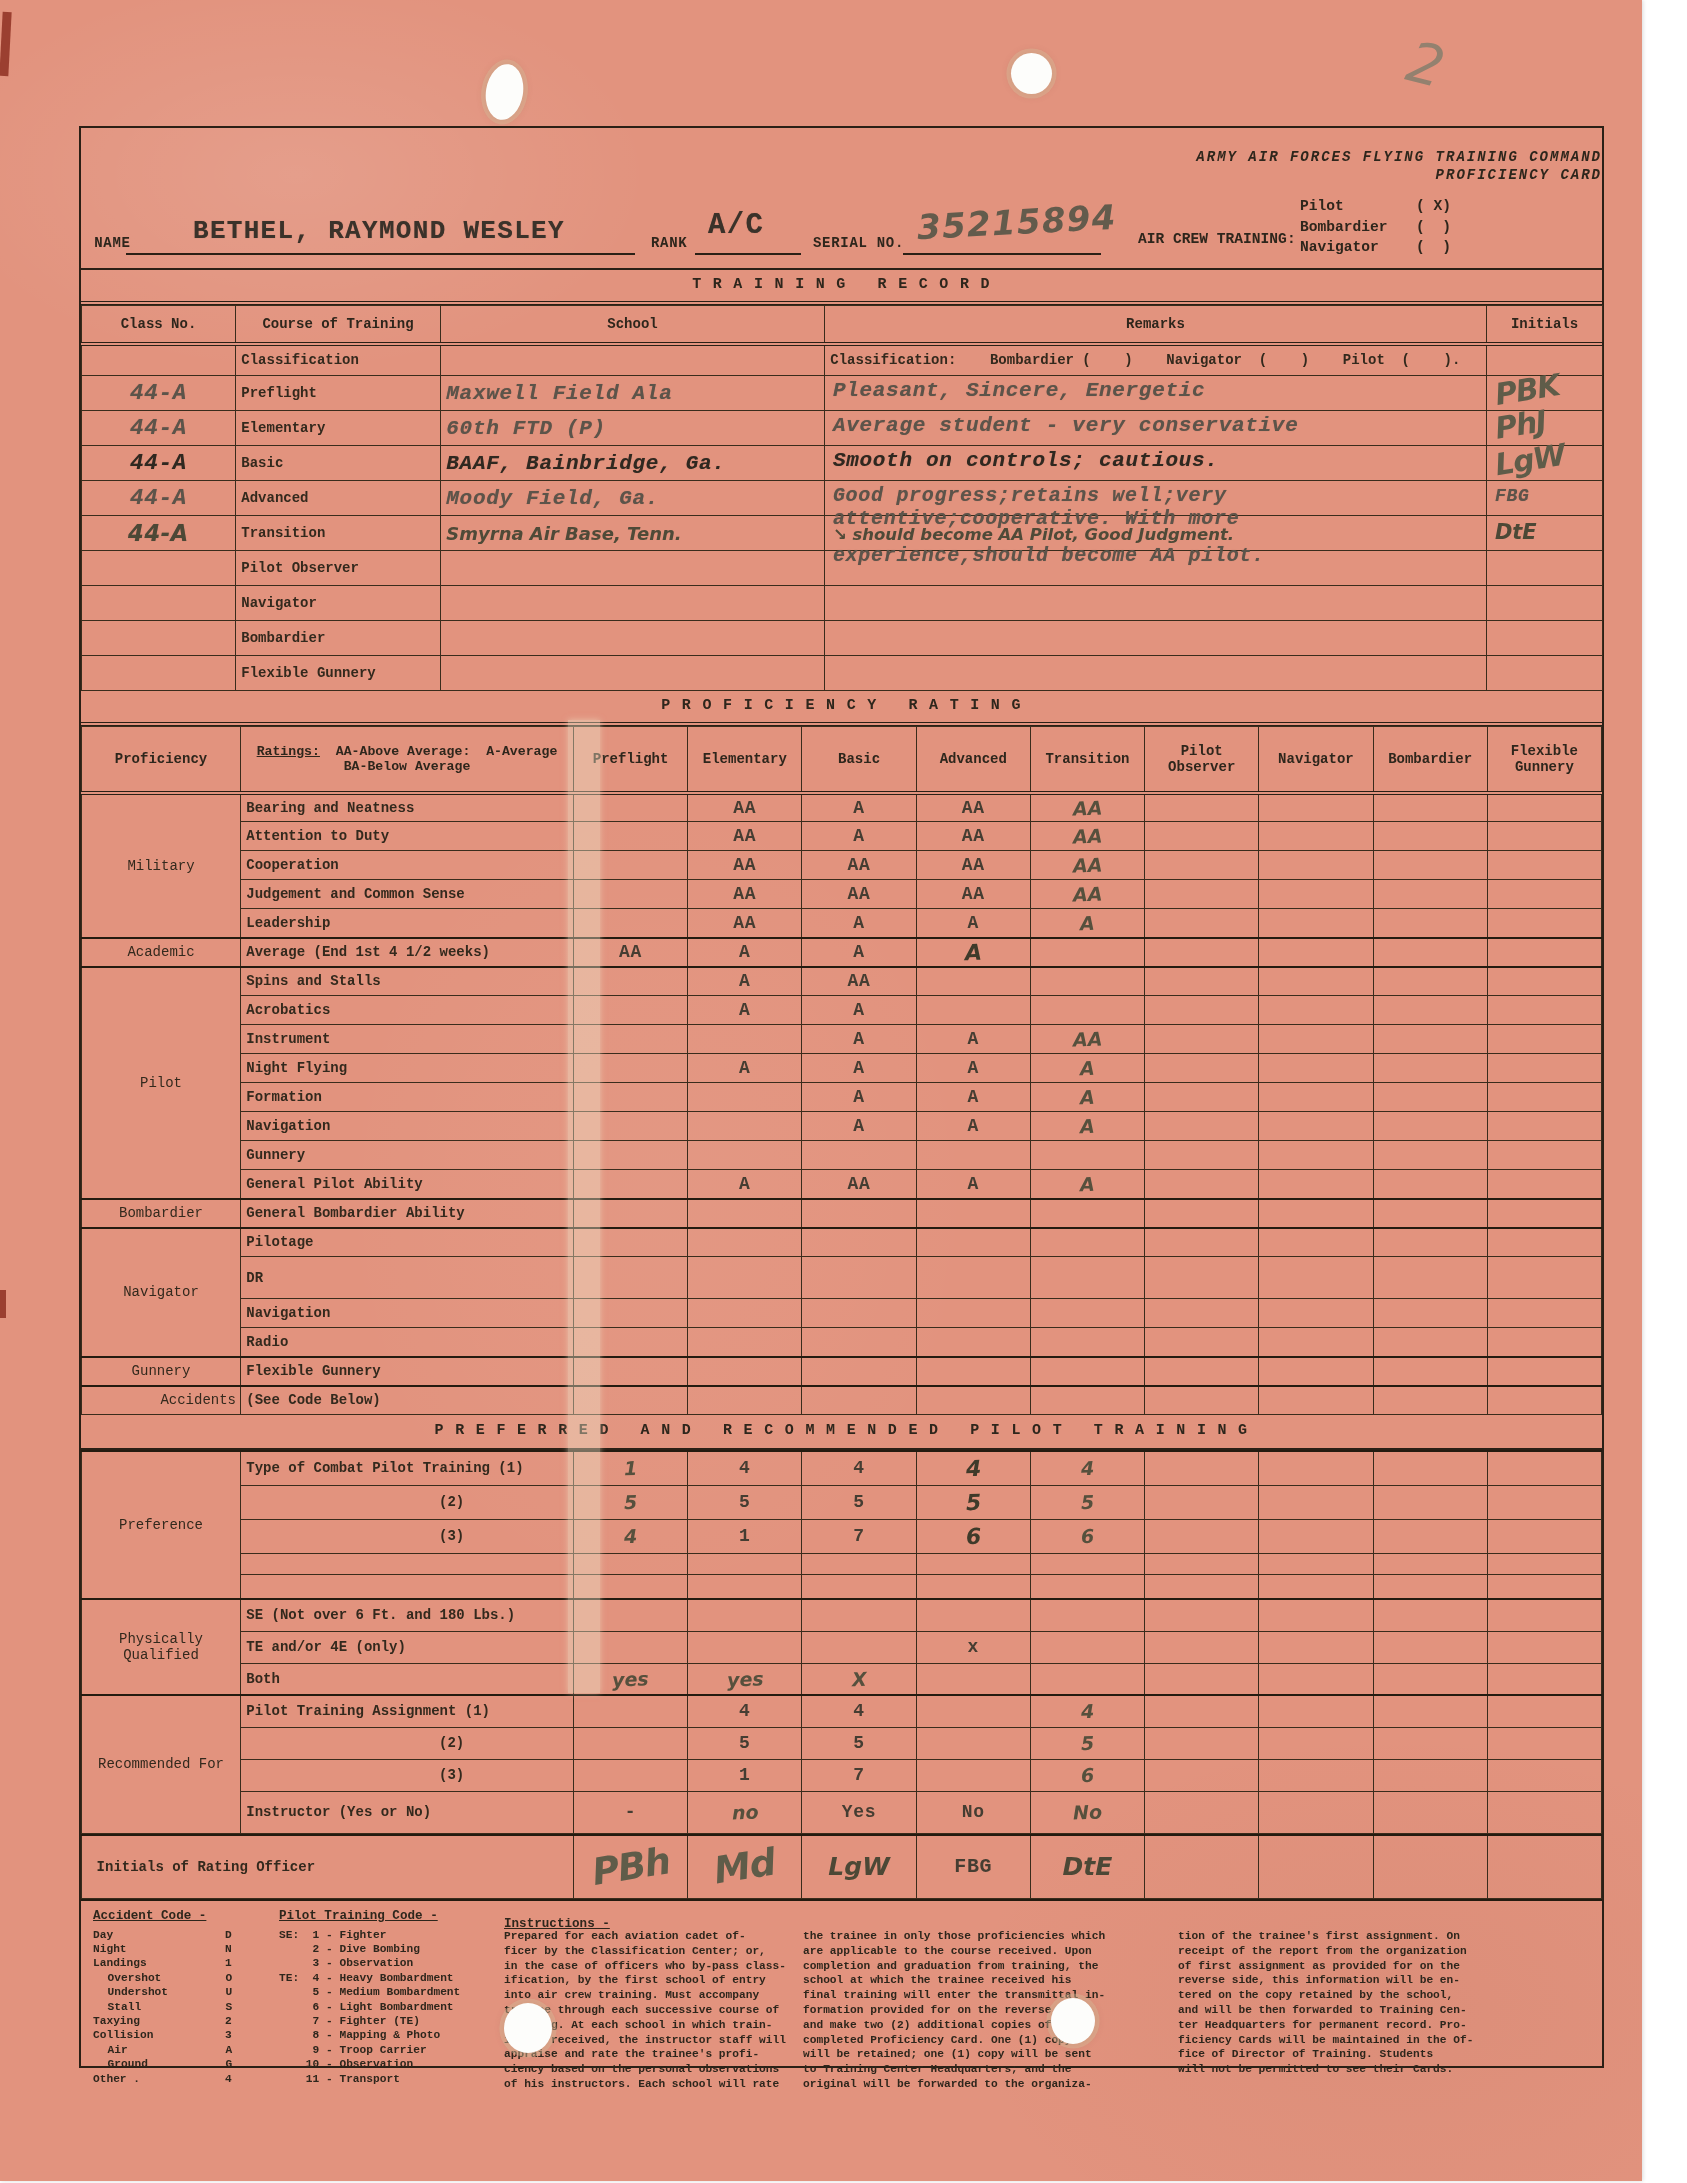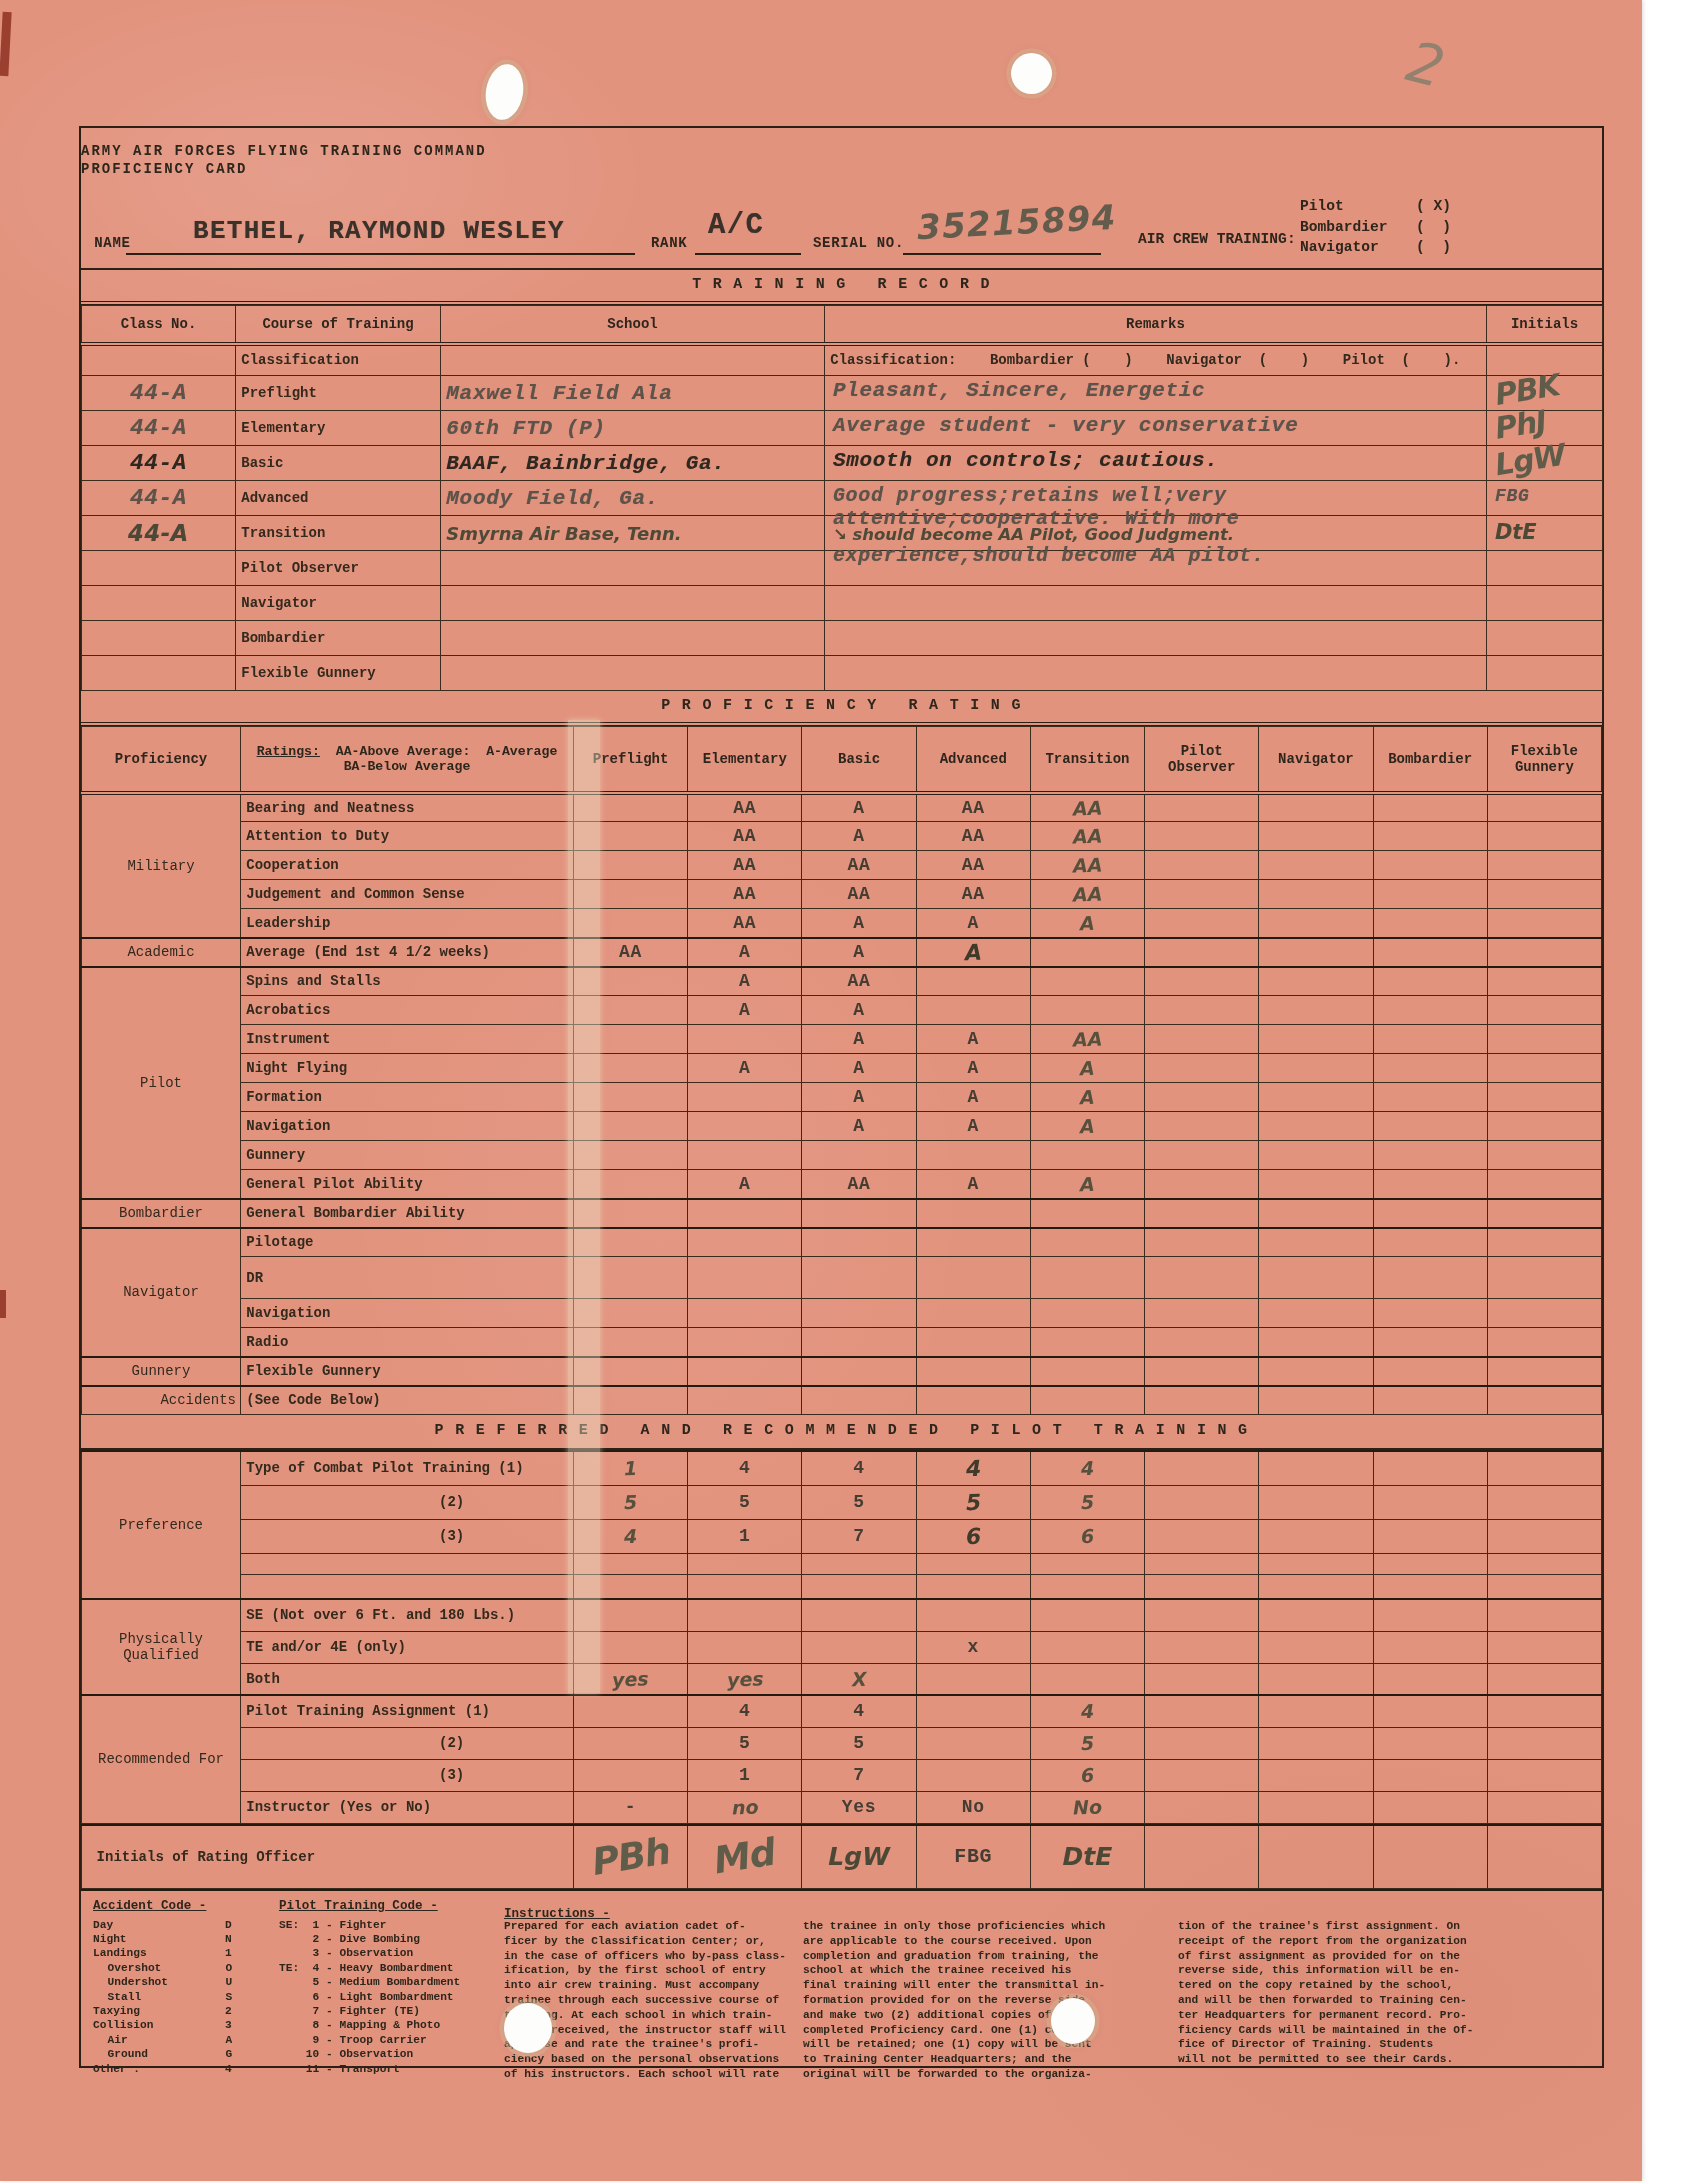--- a/index.html
+++ b/index.html
@@ -14,21 +14,21 @@
     box-shadow:1.3px 0 4px rgba(0,0,0,0.15);}
   .edge-mark{position:absolute;background:#8a2a1d;opacity:.8;}
   .hole{position:absolute;background:#fdfdfb;border-radius:50%;z-index:60;
         box-shadow:0 0 0 4.6px rgba(215,185,150,0.45), 0 0 9.3px rgba(120,80,50,0.25);}
   .tape{position:absolute;left:568px;top:720px;width:32px;height:973px;z-index:55;
         background:rgba(238,226,201,0.42);box-shadow:0 0 6px rgba(238,226,201,0.55);pointer-events:none;}
   .pencil-2{position:absolute;left:1408px;top:32px;font-family:"DejaVu Sans",sans-serif;
         font-size:56px;color:#93816f;transform:rotate(14deg);font-style:italic;}
   .box{position:absolute;left:79px;top:126px;width:1521px;height:1938px;border:2px solid #2b2016;}
   
-  .hdr{height:69px;text-align:left;padding-top:14px;box-sizing:border-box;}
+  .hdr{height:69px;text-align:right;padding-top:20px;box-sizing:border-box;font-style:italic;}
   .hdr div{font-weight:700;color:#2e261c;letter-spacing:2px;}
   .h1{font-size:14px;line-height:18.5px;}
   .h2{font-size:14px;line-height:17px;}
   .h3{font-size:12.6px;line-height:18.5px;}
   
   .name-row{position:relative;height:71px;}
   .lbl{position:absolute;font-size:14px;color:#2e261c;font-weight:700;letter-spacing:0.7px;}
   .uline{position:absolute;border-bottom:2px solid #2b2016;}
   .typed-big{position:absolute;font-size:26px;font-weight:700;color:#3a322a;letter-spacing:1.3px;
              text-shadow:0 0 0.7px rgba(40,30,20,0.45);}
@@ -698,21 +698,21 @@
               <td class="vcell"></td>
               <td class="vcell"><span class="val-typed">1</span></td>
               <td class="vcell"><span class="val-typed">7</span></td>
               <td class="vcell"></td>
               <td class="vcell"><span class="val-hand">6</span></td>
               <td class="vcell"></td>
               <td class="vcell"></td>
               <td class="vcell"></td>
               <td class="vcell"></td>
             </tr>
-            <tr style="height: 32px;">
+            <tr style="height: 42px;">
               <td class="lab">Instructor (Yes or No)</td>
               <td class="vcell"><span class="val-typed">-</span></td>
               <td class="vcell"><span class="val-hand">no</span></td>
               <td class="vcell"><span class="val-typed">Yes</span></td>
               <td class="vcell"><span class="val-typed">No</span></td>
               <td class="vcell"><span class="val-hand">No</span></td>
               <td class="vcell"></td>
               <td class="vcell"></td>
               <td class="vcell"></td>
               <td class="vcell"></td>

